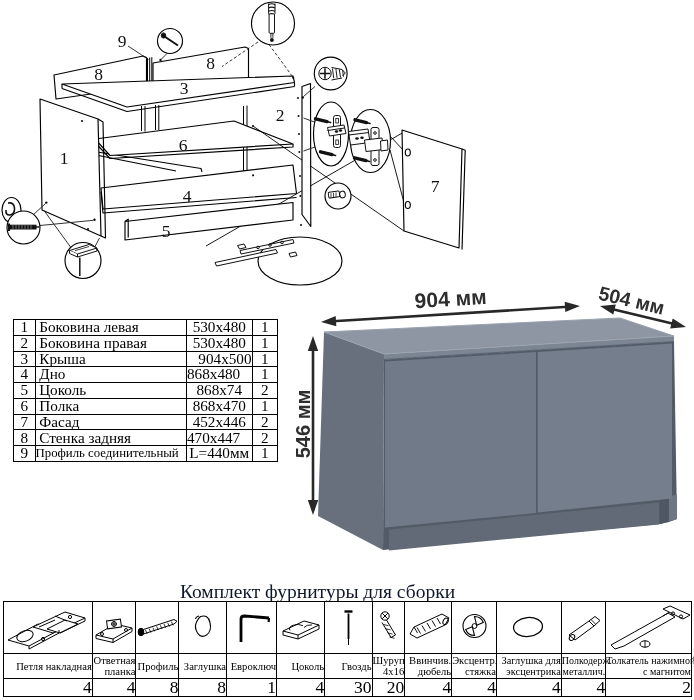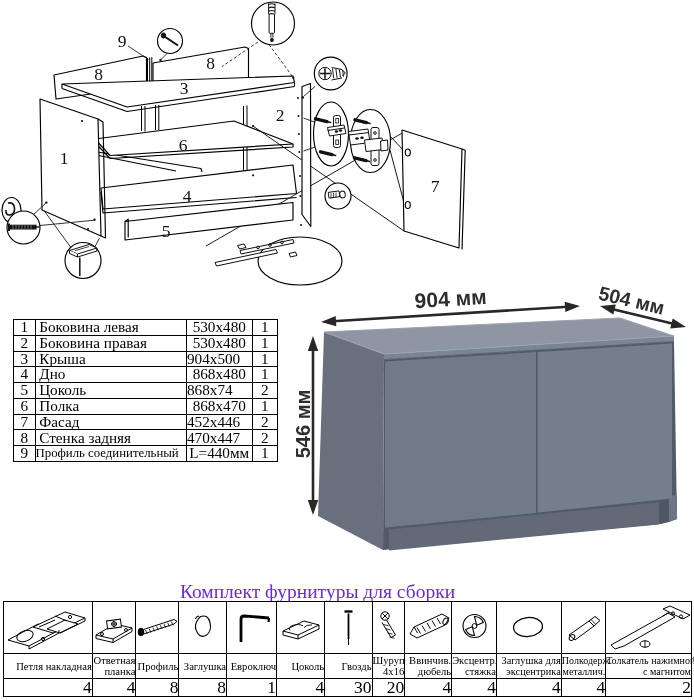--- a/index.html
+++ b/index.html
@@ -252,63 +252,63 @@
       </tr>
 <tr>
         <td style="text-align:center">2</td>
         <td>&nbsp;Боковина правая</td>
         <td style="text-align:center">530х480</td>
         <td style="text-align:center">1</td>
       </tr>
 <tr>
         <td style="text-align:center">3</td>
         <td>&nbsp;Крыша</td>
-        <td style="text-align:left">904х500</td>
+        <td style="text-align:right">904х500</td>
         <td style="text-align:center">1</td>
       </tr>
 <tr>
         <td style="text-align:center">4</td>
         <td>&nbsp;Дно</td>
-        <td style="text-align:center">868х480</td>
+        <td style="">868х480</td>
         <td style="text-align:center">1</td>
       </tr>
 <tr>
         <td style="text-align:center">5</td>
         <td>&nbsp;Цоколь</td>
-        <td style="">868х74</td>
+        <td style="text-align:center">868х74</td>
         <td style="text-align:center">2</td>
       </tr>
 <tr>
         <td style="text-align:center">6</td>
         <td>&nbsp;Полка</td>
         <td style="text-align:center">868х470</td>
         <td style="text-align:center">1</td>
       </tr>
 <tr>
         <td style="text-align:center">7</td>
         <td>&nbsp;Фасад</td>
-        <td style="text-align:left">452х446</td>
+        <td style="text-align:center">452х446</td>
         <td style="text-align:center">2</td>
       </tr>
 <tr>
         <td style="text-align:center">8</td>
         <td>&nbsp;Стенка задняя</td>
         <td style="text-align:left">470х447</td>
         <td style="text-align:center">2</td>
       </tr>
 <tr>
         <td style="text-align:center">9</td>
         <td style="font-size:12.8px">Профиль соединительный</td>
         <td style="text-align:center">L=440мм</td>
         <td style="text-align:center">1</td>
       </tr>
 </tbody>
   </table>
 
-<div class="abs" style="left:0;top:581px;width:635px;text-align:center;font-size:19.5px;color:#6d28d9">Комплект фурнитуры для сборки</div>
+<div class="abs" style="left:0;top:581px;width:635px;text-align:center;font-size:19.5px;color:#0f172a">Комплект фурнитуры для сборки</div>
 <table id="ftable" class="abs" style="left:3px;top:601px;width:688px;height:95px">
 <colgroup>
       <col style="width:88.8px">
       <col style="width:43.6px">
       <col style="width:43px">
       <col style="width:47.7px">
       <col style="width:49.9px">
       <col style="width:48.2px">
       <col style="width:47.4px">
       <col style="width:32.7px">

